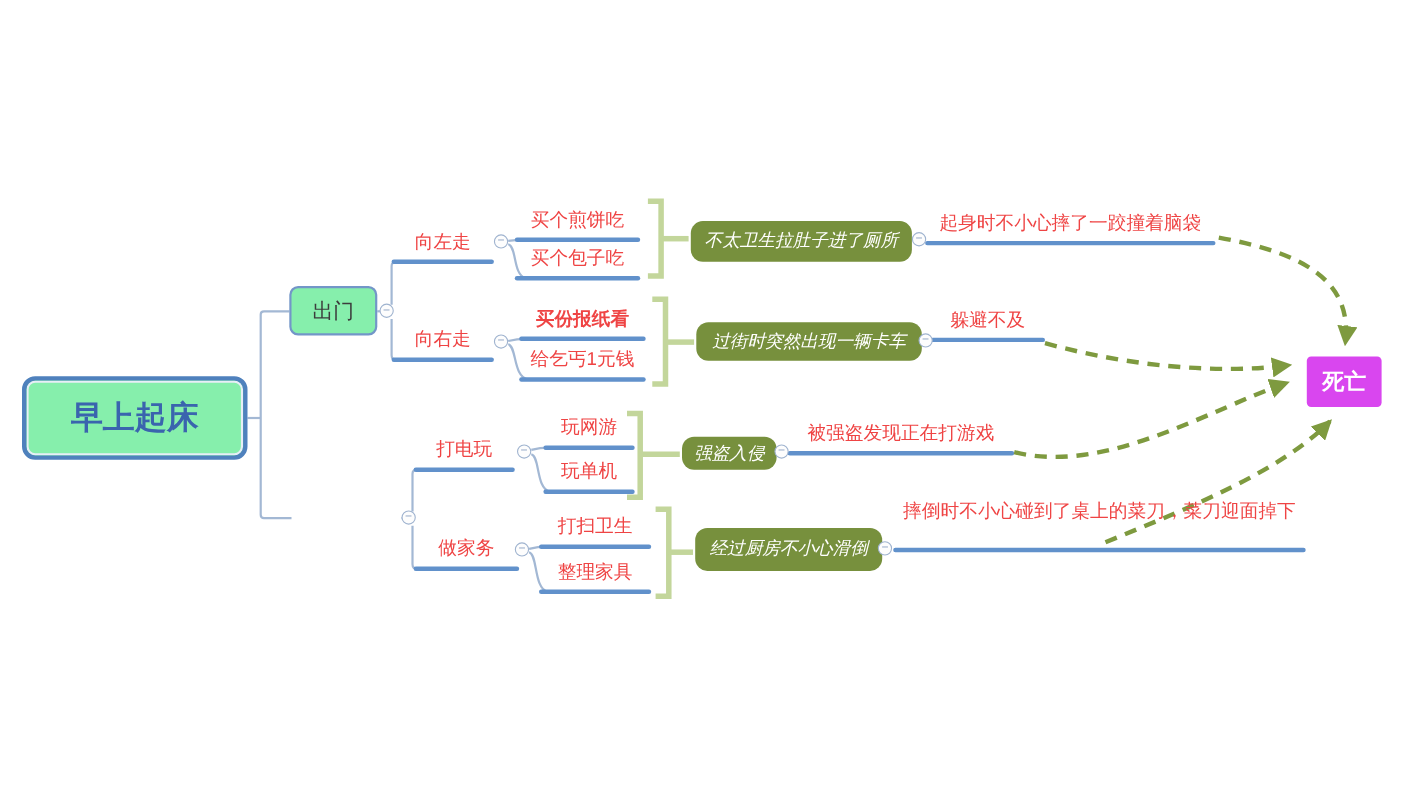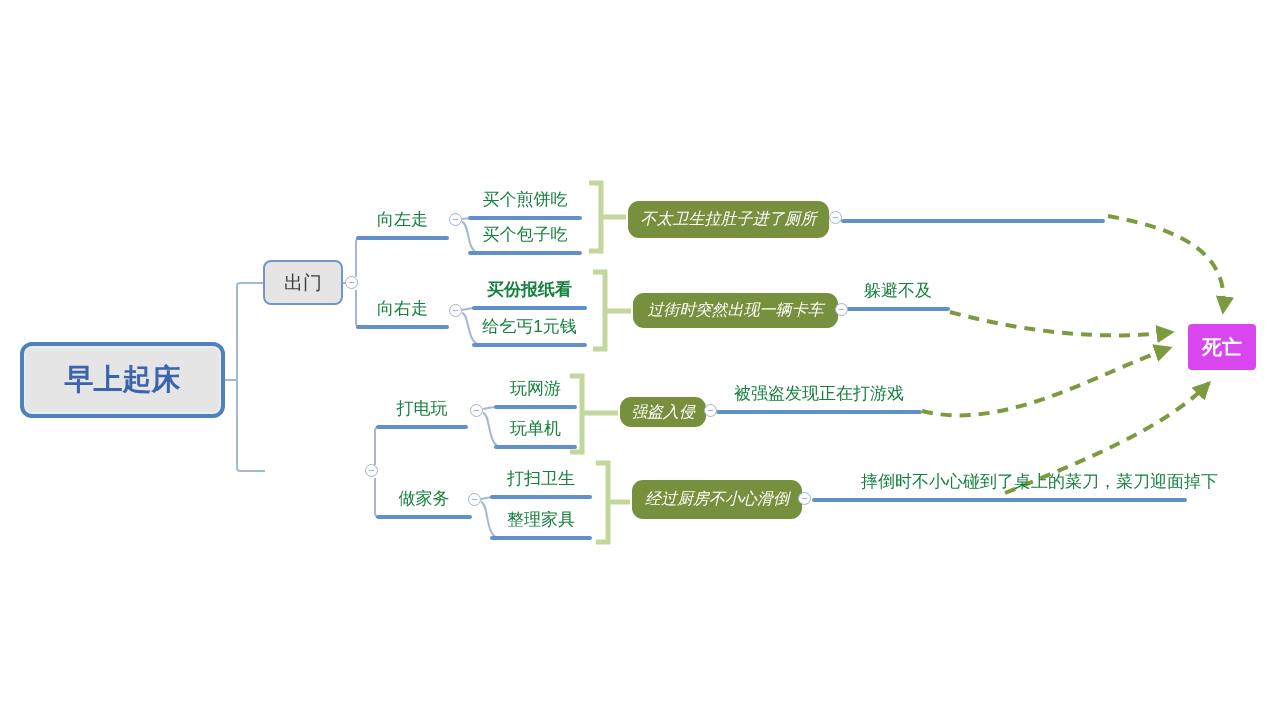--- a/index.html
+++ b/index.html
@@ -10,21 +10,21 @@
   #canvas{
     position:relative;
     width:1280px;height:720px;
     background:#ffffff;
     overflow:hidden;
   }
   #connector-svg{position:absolute;left:0;top:0;}
   .abs{position:absolute;box-sizing:border-box;}
   .topic-box{
     display:flex;align-items:center;justify-content:center;
-    background:#e5e5e5;
+    background:#86efac;
     border:2px solid #7396c8;
     border-radius:8px;
     color:#3c3c3c;
     font-size:19px;
     z-index:3;
   }
   .root-box{
     border:4px solid #4f81bd;
     border-radius:12px;
     font-size:29px;
@@ -34,21 +34,21 @@
   }
   .death-box{
     background:#d946ef;
     border:none;
     border-radius:4px;
     color:#ffffff;
     font-size:20px;
     font-weight:bold;
   }
   .line-topic{
-    color:#15803d;
+    color:#ef4444;
     font-size:17px;
     text-align:center;
     white-space:nowrap;
     z-index:2;
   }
   .summary-box{
     display:flex;align-items:center;justify-content:center;
     background:#77903d;
     border-radius:11px;
     color:#ffffff;
@@ -155,23 +155,24 @@
   <div class="abs line-topic" style="left:496px;top:377px;width:79px;">玩网游</div>
   <div class="abs line-topic" style="left:496px;top:417px;width:79px;">玩单机</div>
   <div class="abs line-topic" style="left:492px;top:467px;width:98px;">打扫卫生</div>
   <div class="abs line-topic" style="left:492px;top:508px;width:98px;">整理家具</div>
 
   <div class="abs summary-box" style="left:628px;top:201px;width:201px;height:37px;">不太卫生拉肚子进了厕所</div>
   <div class="abs summary-box" style="left:633px;top:293px;width:205px;height:35px;">过街时突然出现一辆卡车</div>
   <div class="abs summary-box" style="left:620px;top:397px;width:86px;height:30px;">强盗入侵</div>
   <div class="abs summary-box" style="left:632px;top:480px;width:170px;height:39px;">经过厨房不小心滑倒</div>
 
+  <div class="abs line-topic" style="left:843px;top:191px;width:260px;">起身时不小心摔了一跤撞着脑袋</div>
   <div class="abs line-topic" style="left:848px;top:279px;width:100px;">躲避不及</div>
   <div class="abs line-topic" style="left:718px;top:382px;width:202px;">被强盗发现正在打游戏</div>
-  <div class="abs line-topic" style="left:814px;top:470px;width:371px;margin-left:40px;">摔倒时不小心碰到了桌上的菜刀，菜刀迎面掉下</div>
+  <div class="abs line-topic" style="left:814px;top:453px;width:371px;">摔倒时不小心碰到了桌上的菜刀，菜刀迎面掉下</div>
 
   <div class="abs topic-box death-box" style="left:1188px;top:324px;width:68px;height:46px;">死亡</div>
 
   <div class="abs collapse" style="left:345px;top:276px;">−</div>
   <div class="abs collapse" style="left:365px;top:464px;">−</div>
   <div class="abs collapse" style="left:449px;top:213px;">−</div>
   <div class="abs collapse" style="left:449px;top:304px;">−</div>
   <div class="abs collapse" style="left:470px;top:404px;">−</div>
   <div class="abs collapse" style="left:468px;top:493px;">−</div>
   <div class="abs collapse" style="left:829px;top:211px;">−</div>

